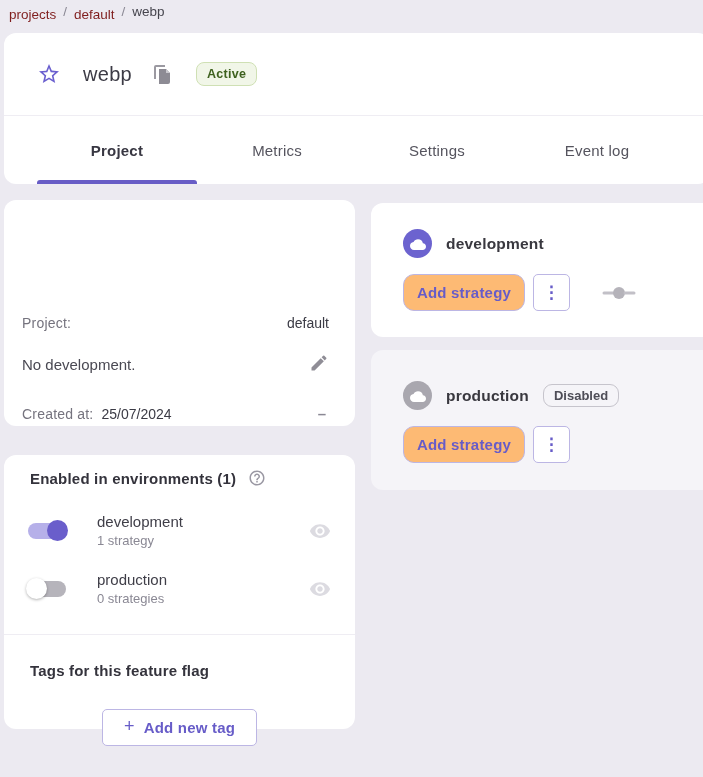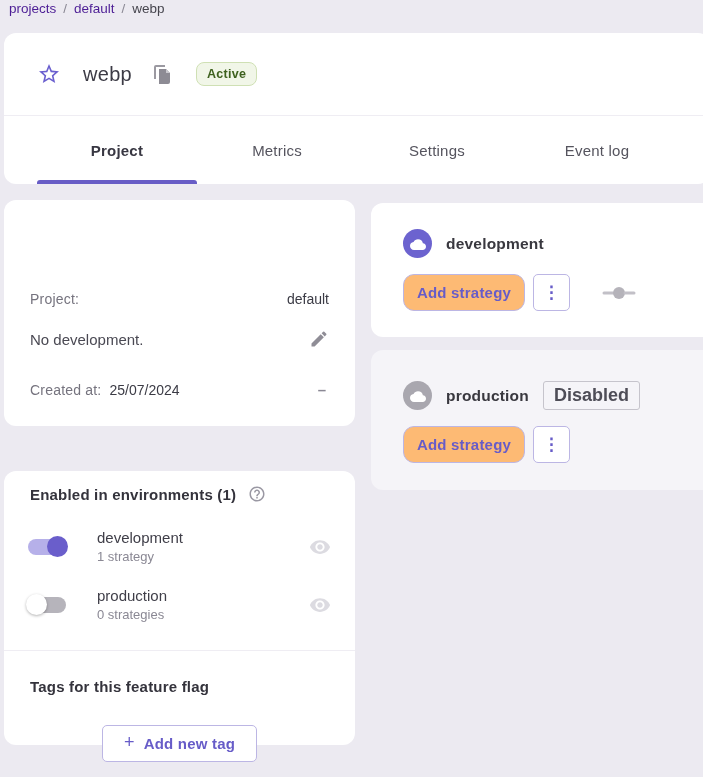--- a/index.html
+++ b/index.html
@@ -6,21 +6,21 @@
   html,body { width:703px; height:777px; }
   body {
     position:relative;
     font-family:"Liberation Sans", sans-serif;
     background:#eceaf1;
     overflow:hidden;
     color:#3c3b45;
   }
   
   .breadcrumb { position:absolute; left:9px; top:1px; font-size:13.5px; display:flex; gap:7px; align-items:center; }
-  .crumb-link { color:#4c1d95; cursor:pointer; }
+  .crumb-link { color:#7f1d1d; cursor:pointer;margin-top:6px; }
   .crumb-sep { color:#8a8894; }
   .crumb-current { color:#46454e; }
 
   
   .card { position:absolute; background:#fff; border-radius:12px; }
 
   
   .header-card { left:4px; top:33px; width:706px; height:151px; overflow:hidden; }
   .title-row { height:82px; display:flex; align-items:center; padding-left:33px; }
   .star-btn { width:24px; height:24px; cursor:pointer; }
@@ -35,33 +35,33 @@
   .tab.active { color:#383742; font-weight:700; }
   .tab.active::after { content:""; position:absolute; left:0; bottom:0; width:100%; height:4px;
                        background:#685dc6; border-radius:3px 3px 0 0; }
 
   
   .overview-card { left:4px; top:200px; width:351px; height:226px; padding:26px; }
   .type-row { display:flex; align-items:center; }
   .type-icon { width:40px; height:40px; border-radius:12px; background:#6c63cf;
                display:flex; align-items:center; justify-content:center; }
   .type-label { font-size:19px; color:#403f49; margin-left:16px; letter-spacing:.2px; }
-  .meta-row { position:absolute; left:26px; right:26px; display:flex; align-items:center; justify-content:space-between; }
+  .meta-row { position:absolute; left:18px; right:26px; display:flex; align-items:flex-end; justify-content:space-between;margin-top:24px; }
   .meta-row.project { top:91px; }
   .meta-row.description { top:129px; }
   .meta-row.created { top:181px; }
   .meta-label { font-size:14px; color:#75737e; letter-spacing:.2px; }
   .meta-value { font-size:14px; color:#3b3b45; }
   .desc-text { font-size:15px; color:#4a4953; }
   .edit-btn { cursor:pointer; width:20px; height:20px; }
   .dash { color:#8a8894; font-size:15px; font-weight:700; padding-right:3px; }
   .created-group { display:flex; gap:8px; align-items:center; }
 
   
-  .env-card { left:4px; top:471px; width:351px; height:274px; }
+  .env-card { left:4px; top:455px; width:351px; height:274px; }
   .env-title-row { position:absolute; left:26px; top:14px; display:flex; align-items:center; gap:12px; }
   .env-title { font-size:15px; font-weight:700; color:#34333c; letter-spacing:.2px; }
   .env-row { position:absolute; left:22px; right:24px; display:flex; align-items:center; }
   .env-row.r0 { top:58px; }
   .env-row.r1 { top:116px; }
   .switch { position:relative; width:42px; height:21px; cursor:pointer; flex:0 0 auto; }
   .switch .track { position:absolute; left:2px; top:3px; width:38px; height:16px; border-radius:8px; }
   .switch .knob { position:absolute; top:0; width:21px; height:21px; border-radius:50%; }
   .switch.on .track { background:#b6b0e9; }
   .switch.on .knob { right:0; background:#6a5ecb; }
@@ -83,22 +83,22 @@
   .panel { position:absolute; left:371px; width:352px; border-radius:12px; }
   .panel.dev { top:203px; height:134px; background:#fff; }
   .panel.prod { top:350px; height:140px; background:#f5f4f8; }
   .panel-head { position:absolute; left:32px; display:flex; align-items:center; }
   .panel.dev .panel-head { top:26px; }
   .panel.prod .panel-head { top:31px; }
   .cloud-circle { width:29px; height:29px; border-radius:50%; display:flex; align-items:center; justify-content:center; }
   .cloud-circle.purple { background:#6c63cf; }
   .cloud-circle.gray { background:#a9a7af; }
   .panel-name { font-size:15.5px; font-weight:700; color:#39383f; margin-left:14px; letter-spacing:.2px; }
-  .disabled-chip { margin-left:14px; border:1px solid #c6c4cc; border-radius:3px; padding:3px 10px;
-                   font-size:18px; font-weight:700; color:#4e4d57; background:transparent; }
+  .disabled-chip { margin-left:14px; border:1px solid #c6c4cc; border-radius:9px; padding:3px 10px;
+                   font-size:13px; font-weight:700; color:#4e4d57; background:transparent; }
   .panel-actions { position:absolute; left:32px; display:flex; align-items:center; gap:8px; }
   .panel.dev .panel-actions { top:71px; }
   .panel.prod .panel-actions { top:76px; }
   .add-strategy-btn { width:122px; height:37px; border:1px solid #bcb6e4; border-radius:11px; background:#fdba74;
                       color:#675cc8; font-size:15px; font-weight:700; font-family:inherit; cursor:pointer; letter-spacing:.2px; }
   .menu-btn { width:37px; height:37px; border:1px solid #bcb6e4; border-radius:5px; background:#fff;
               color:#675cc8; font-size:17px; font-weight:700; cursor:pointer; line-height:1;
               display:flex; align-items:center; justify-content:center; }
   .commit-icon { margin-left:24px; }
 

